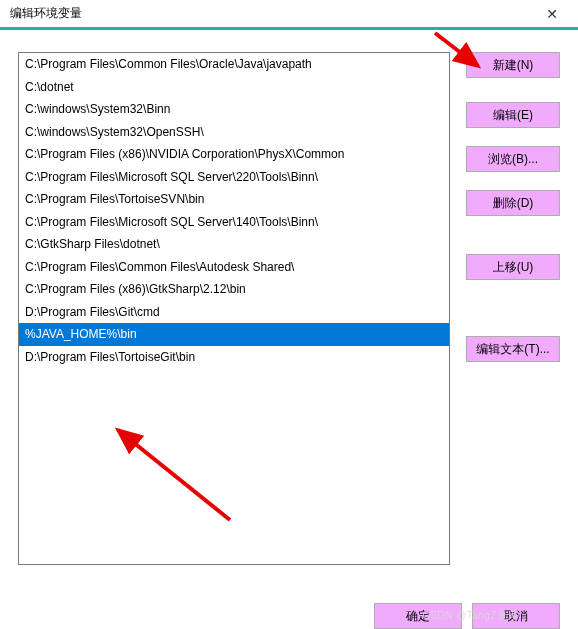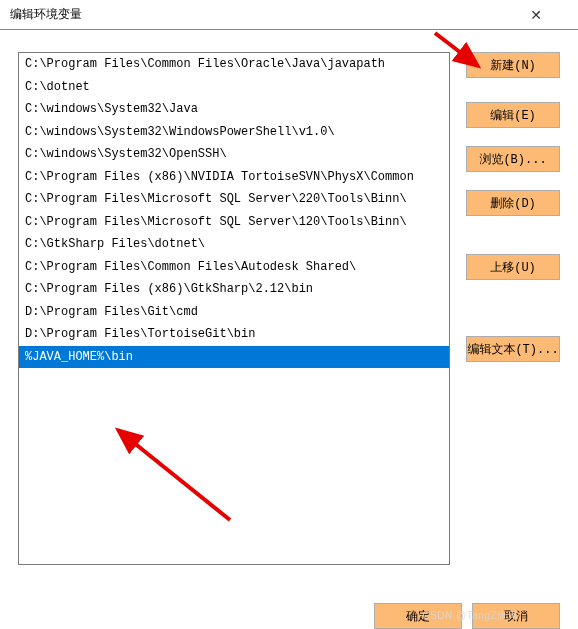--- a/index.html
+++ b/index.html
@@ -9,36 +9,35 @@
       background: #fff;
       width: 578px;
       height: 629px;
       overflow: hidden;
       position: relative;
     }
     .titlebar {
       height: 30px;
       display: flex;
       align-items: center;
-      padding: 0 22px 0 10px;
-      border-bottom: 1px solid #14b8a6;
+      padding: 0 6px 0 10px;
+      border-bottom: 3px solid #14b8a6;
     }
     .titlebar-title { flex: 1; font-size: 12px; color: #000; }
     .close-btn {
       width: 40px; height: 28px;
       display: flex; align-items: center; justify-content: center;
       font-size: 14px; color: #333;
     }
     .content {
       position: absolute;
       top: 30px; left: 0; right: 0; bottom: 54px;
       padding: 22px 18px 10px 18px;
       display: flex;
       gap: 16px;
-      font-family: Liberation Mono, monospace;
     }
     .listbox {
       flex: 1;
       border: 1px solid #7a7a7a;
       background: #fff;
       overflow: hidden;
     }
     .list-item {
       height: 22.5px;
       line-height: 22.5px;
@@ -54,21 +53,21 @@
       color: #fff;
     }
     .side-buttons {
       width: 94px;
       display: flex;
       flex-direction: column;
     }
     .btn {
       height: 26px;
       border: 1px solid #adadad;
-      background: #fdba74;
+      background: #f0abfc;
       font-size: 12px;
       color: #000;
       cursor: default;
       display: flex;
       align-items: center;
       justify-content: center;
       font-family: inherit;
     }
     .side-gap-s { height: 18px; }
     .side-gap-m { height: 24px; }
@@ -106,32 +105,32 @@
   <div class="titlebar-title">编辑环境变量</div>
   <div class="close-btn">
     <span>✕</span>
   </div>
 </div>
 
 <div class="content">
   <div class="listbox" id="listbox">
       <div class="list-item">C:\Program Files\Common Files\Oracle\Java\javapath</div>
       <div class="list-item">C:\dotnet</div>
-      <div class="list-item">C:\windows\System32\Java</div>
-      <div class="list-item">C:\windows\System32\WindowsPowerShell\v1.0\</div>
+      <div class="list-item">C:\windows\System32\Binn</div>
       <div class="list-item">C:\windows\System32\OpenSSH\</div>
-      <div class="list-item">C:\Program Files (x86)\NVIDIA TortoiseSVN\PhysX\Common</div>
+      <div class="list-item">C:\Program Files (x86)\NVIDIA Corporation\PhysX\Common</div>
       <div class="list-item">C:\Program Files\Microsoft SQL Server\220\Tools\Binn\</div>
-      <div class="list-item">C:\Program Files\Microsoft SQL Server\120\Tools\Binn\</div>
+      <div class="list-item">C:\Program Files\TortoiseSVN\bin</div>
+      <div class="list-item">C:\Program Files\Microsoft SQL Server\140\Tools\Binn\</div>
       <div class="list-item">C:\GtkSharp Files\dotnet\</div>
       <div class="list-item">C:\Program Files\Common Files\Autodesk Shared\</div>
       <div class="list-item">C:\Program Files (x86)\GtkSharp\2.12\bin</div>
       <div class="list-item">D:\Program Files\Git\cmd</div>
+      <div class="list-item selected">%JAVA_HOME%\bin</div>
       <div class="list-item">D:\Program Files\TortoiseGit\bin</div>
-      <div class="list-item selected">%JAVA_HOME%\bin</div>
     </div>
 
   <div class="side-buttons">
     <button class="btn">新建(N)</button>
     <div class="side-gap-m"></div>
     <button class="btn">编辑(E)</button>
     <div class="side-gap-s"></div>
     <button class="btn">浏览(B)...</button>
     <div class="side-gap-s"></div>
     <button class="btn">删除(D)</button>

